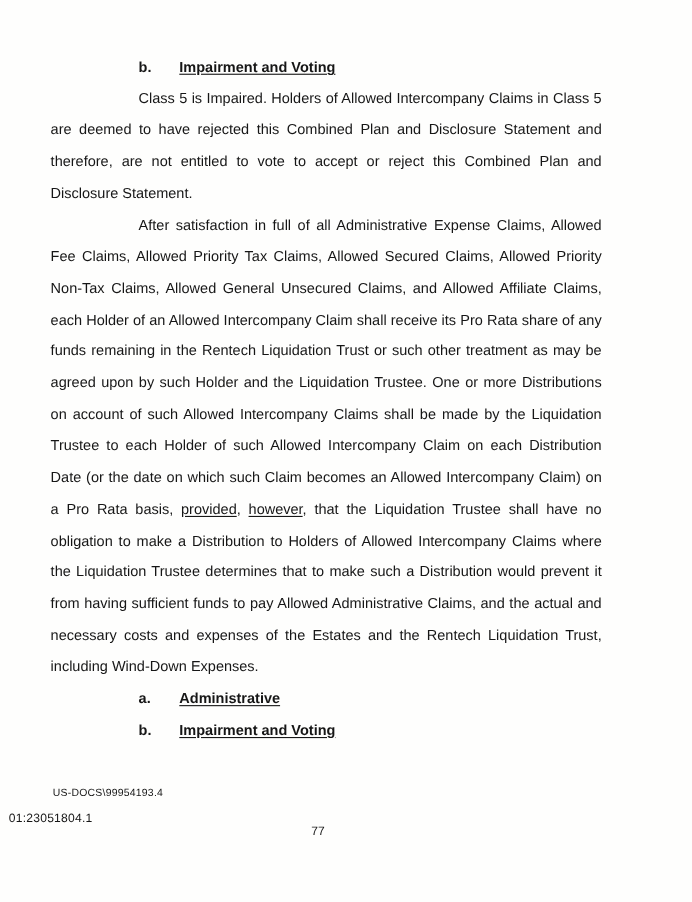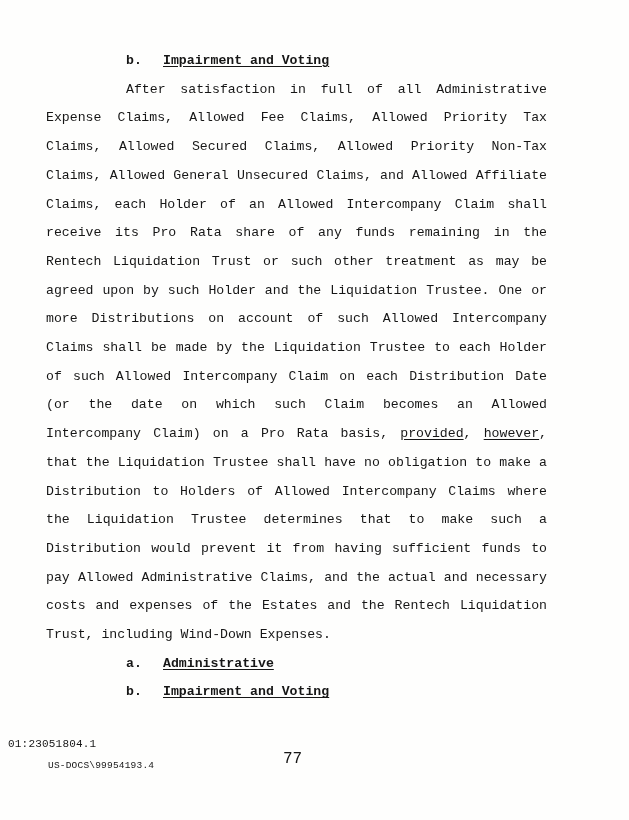--- a/index.html
+++ b/index.html
@@ -2,21 +2,21 @@
 <html><head>
 <meta charset="utf-8">
 <style>
   html, body { margin: 0; padding: 0; background: #ffffff; }
   .page {
     position: relative;
     width: 629px;
     height: 820px;
     background: #fefefd;
     overflow: hidden;
-    font-family: Liberation Mono, monospace;
+    font-family: Liberation Sans, sans-serif;
     color: #161616;
   }
   .content {
     position: absolute;
     left: 46px;
     top: 47px;
     width: 501px;
     font-size: 13.2px;
     line-height: 28.7px;
     text-align: justify;
@@ -45,38 +45,39 @@
     position: absolute;
     left: 8px;
     top: 738px;
     font-size: 11px;
     letter-spacing: 0.2px;
   }
   .footer-page {
     position: absolute;
     left: 283px;
     top: 750px;
-    font-size: 16px;
+    font-size: 11px;
   }
   .footer-ref2 {
     position: absolute;
     left: 48px;
-    top: 760px;
+    top: 716px;
     font-size: 9.5px;
     letter-spacing: 0.2px;
   }
 </style>
 </head>
 <body>
 
 <div class="page">
   <div class="content">
 
     <p class="hding h2"><span class="hlabel">b.</span><span class="htitle">Impairment and Voting</span></p>
 
+    <p class="body">Class 5 is Impaired.  Holders of Allowed Intercompany Claims in Class 5 are deemed to have rejected this Combined Plan and Disclosure Statement and therefore, are not entitled to vote to accept or reject this Combined Plan and Disclosure Statement.</p>
 
 
     <p class="body"><span>After satisfaction in full of all Administrative Expense Claims, Allowed Fee Claims, Allowed Priority Tax Claims, Allowed Secured Claims, Allowed Priority Non-Tax Claims, Allowed General Unsecured Claims, and Allowed Affiliate Claims, each Holder of an Allowed Intercompany Claim shall receive its Pro Rata share of any funds remaining in the Rentech Liquidation Trust or such other treatment as may be agreed upon by such Holder and the Liquidation Trustee.  One or more Distributions on account of such Allowed Intercompany Claims shall be made by the Liquidation Trustee to each Holder of such Allowed Intercompany Claim on each Distribution Date (or the date on which such Claim becomes an Allowed Intercompany Claim) on a Pro Rata basis, </span><span class="useg">provided</span><span>, </span><span class="useg">however</span><span>, that the Liquidation Trustee shall have no obligation to make a Distribution to Holders of Allowed Intercompany Claims where the Liquidation Trustee determines that to make such a Distribution would prevent it from having sufficient funds to pay Allowed Administrative Claims, and the actual and necessary costs and expenses of the Estates and the Rentech Liquidation Trust, including Wind-Down Expenses.</span></p>
 
 
     <p class="hding h2"><span class="hlabel">a.</span><span class="htitle">Administrative</span></p>
 
 
     <p class="hding h2"><span class="hlabel">b.</span><span class="htitle">Impairment and Voting</span></p>
 

